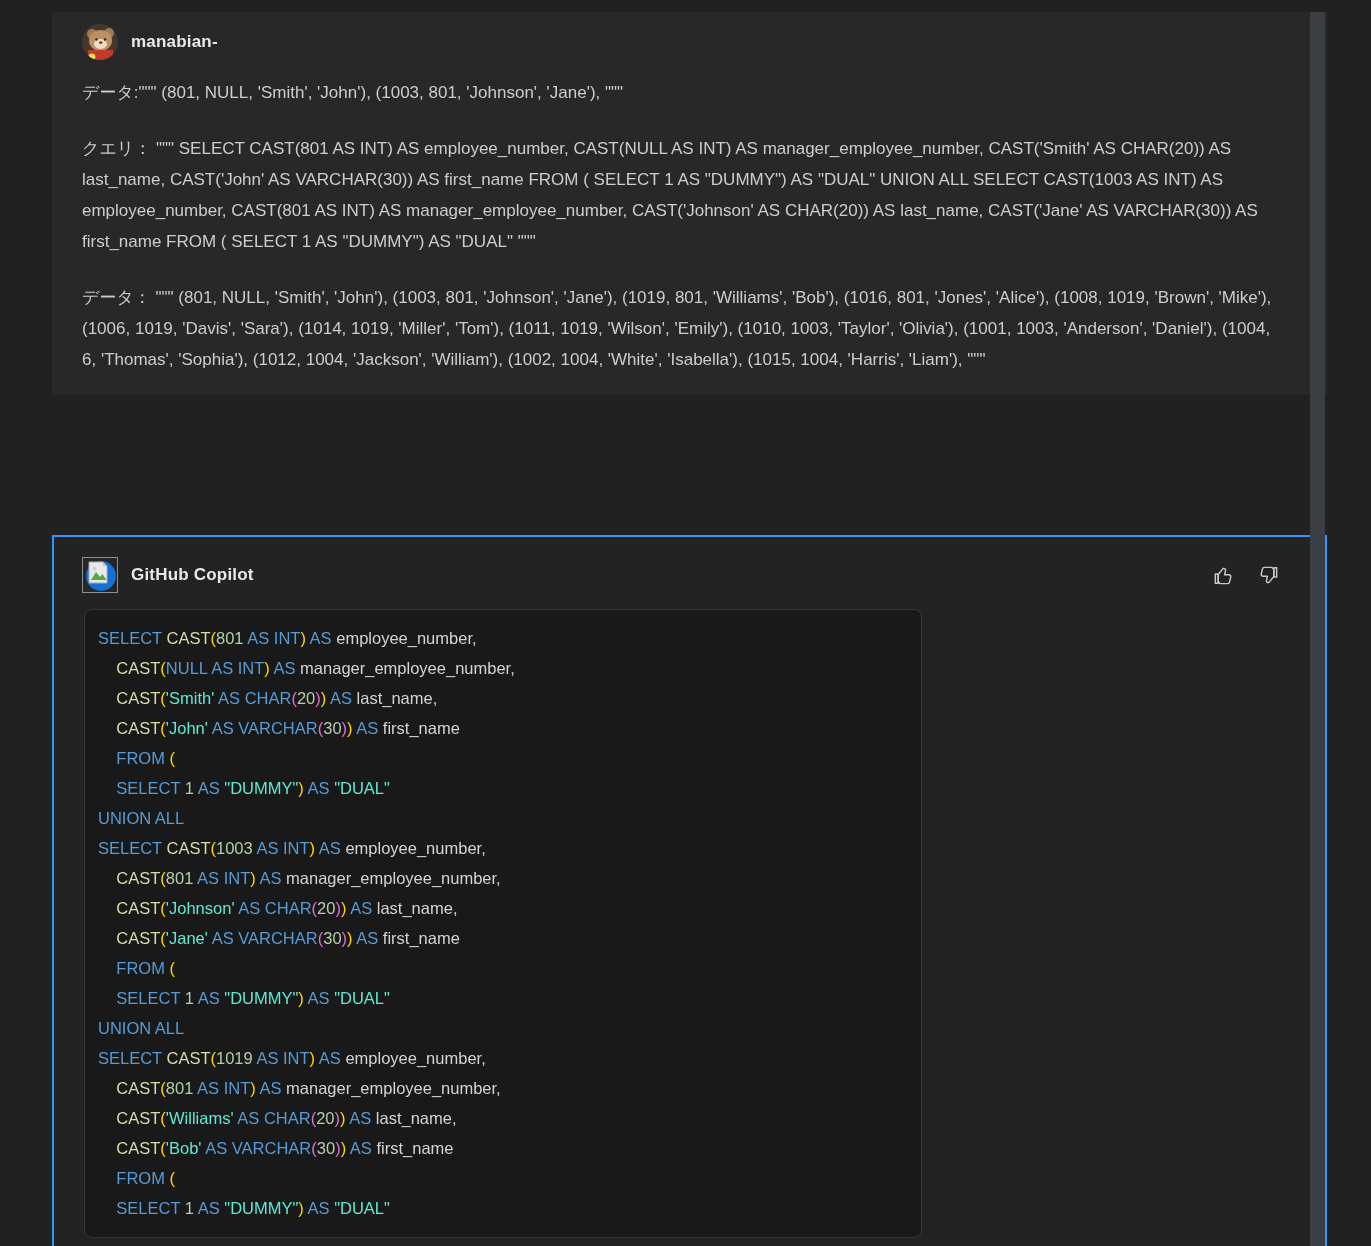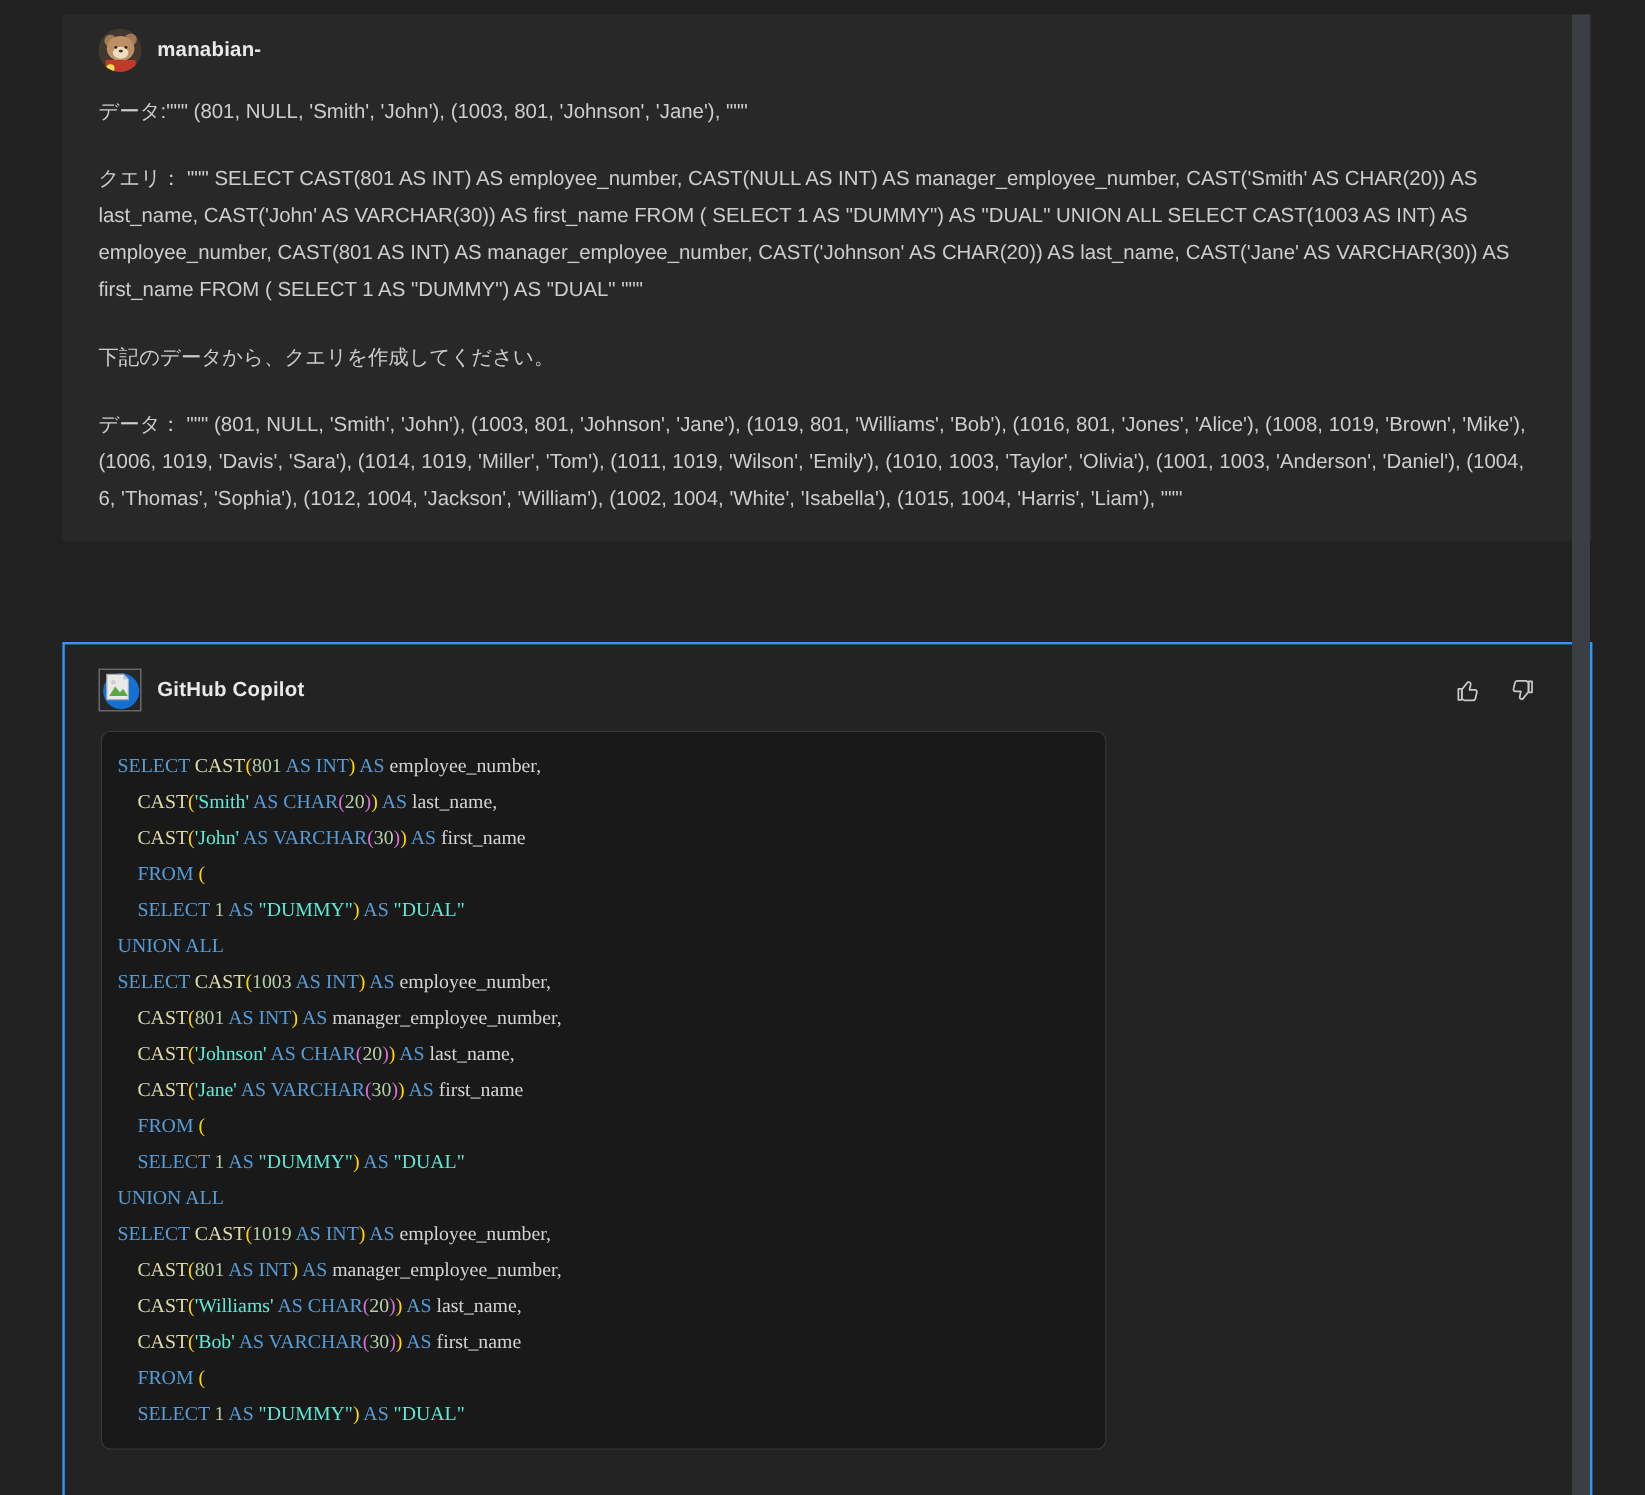--- a/index.html
+++ b/index.html
@@ -49,21 +49,21 @@
   .code-block {
     margin: 16px 0 0 2px;
     width: 838px;
     box-sizing: border-box;
     background: #191919;
     border: 1px solid #363636;
     border-radius: 8px;
     padding: 13px 16px 14px 13px;
   }
   .code-line {
-    font-family: Liberation Serif, serif;
+    font-family: Liberation Sans, sans-serif;
     font-size: 16.5px;
     line-height: 30px;
     white-space: pre;
     color: #d4d4d4;
   }
   
   .tk-k  { color: #569cd6; }  
   .tk-f  { color: #dcdcaa; }  
   .tk-n  { color: #b5cea8; }  
   .tk-s  { color: #5eead4; }  
@@ -103,21 +103,20 @@
             <ellipse cx="18.7" cy="18.6" rx="1.8" ry="1.2" fill="#47301c"></ellipse>
             <rect x="6" y="26" width="25" height="11" fill="#c03a2c"></rect>
             <circle cx="10" cy="33" r="3.4" fill="#f4e24f"></circle>
           </g>
         </svg>
       </span>
       <span class="author">manabian-</span>
     </div>
     <p>データ:""" (801, NULL, 'Smith', 'John'), (1003, 801, 'Johnson', 'Jane'), """</p>
     <p>クエリ： """ SELECT CAST(801 AS INT) AS employee_number, CAST(NULL AS INT) AS manager_employee_number, CAST('Smith' AS CHAR(20)) AS last_name, CAST('John' AS VARCHAR(30)) AS first_name FROM ( SELECT 1 AS "DUMMY") AS "DUAL" UNION ALL SELECT CAST(1003 AS INT) AS employee_number, CAST(801 AS INT) AS manager_employee_number, CAST('Johnson' AS CHAR(20)) AS last_name, CAST('Jane' AS VARCHAR(30)) AS first_name FROM ( SELECT 1 AS "DUMMY") AS "DUAL" """</p>
-    <p>下記のデータから、クエリを作成してください。</p>
     <p>データ： """ (801, NULL, 'Smith', 'John'), (1003, 801, 'Johnson', 'Jane'), (1019, 801, 'Williams', 'Bob'), (1016, 801, 'Jones', 'Alice'), (1008, 1019, 'Brown', 'Mike'), (1006, 1019, 'Davis', 'Sara'), (1014, 1019, 'Miller', 'Tom'), (1011, 1019, 'Wilson', 'Emily'), (1010, 1003, 'Taylor', 'Olivia'), (1001, 1003, 'Anderson', 'Daniel'), (1004, 6, 'Thomas', 'Sophia'), (1012, 1004, 'Jackson', 'William'), (1002, 1004, 'White', 'Isabella'), (1015, 1004, 'Harris', 'Liam'), """</p>
   </div>
 
   <div class="message copilot">
     <div class="msg-header">
       <span class="avatar">
         <svg width="36" height="36" viewBox="0 0 36 36">
           <rect x="0.5" y="0.5" width="35" height="35" fill="#262626" stroke="#8f8f8f"></rect>
           <circle cx="19" cy="19" r="15" fill="#1271d3"></circle>
           <g>
@@ -140,20 +139,21 @@
           <svg width="23" height="23" viewBox="0 0 24 24" fill="none" stroke="#c9c9c9" stroke-width="1.5" stroke-linejoin="round" transform="rotate(180)">
             <path d="M4.5 10.5 h3 v9.5 h-3 z"></path>
             <path d="M7.5 19 l2.2 1.5 h7.6 c1 0 1.8-.7 2-1.6 l1.3-5.4 c.3-1.1-.6-2.2-1.8-2.2 h-4.6 l1-4.6 c.2-1.1-.6-2.1-1.7-2.1 h-.8 l-5.2 6.4 z"></path>
           </svg>
         </button>
       </span>
     </div>
 
     <div class="code-block">
         <div class="code-line"><span class="tk-k">SELECT</span><span class="tk-p"> </span><span class="tk-f">CAST</span><span class="tk-b1">(</span><span class="tk-n">801</span><span class="tk-p"> </span><span class="tk-k">AS</span><span class="tk-p"> </span><span class="tk-k">INT</span><span class="tk-b1">)</span><span class="tk-p"> </span><span class="tk-k">AS</span><span class="tk-p"> employee_number,</span></div>
+        <div class="code-line"><span class="tk-p">    </span><span class="tk-f">CAST</span><span class="tk-b1">(</span><span class="tk-k">NULL</span><span class="tk-p"> </span><span class="tk-k">AS</span><span class="tk-p"> </span><span class="tk-k">INT</span><span class="tk-b1">)</span><span class="tk-p"> </span><span class="tk-k">AS</span><span class="tk-p"> manager_employee_number,</span></div>
         <div class="code-line"><span class="tk-p">    </span><span class="tk-f">CAST</span><span class="tk-b1">(</span><span class="tk-s">'Smith'</span><span class="tk-p"> </span><span class="tk-k">AS</span><span class="tk-p"> </span><span class="tk-k">CHAR</span><span class="tk-b2">(</span><span class="tk-n">20</span><span class="tk-b2">)</span><span class="tk-b1">)</span><span class="tk-p"> </span><span class="tk-k">AS</span><span class="tk-p"> last_name,</span></div>
         <div class="code-line"><span class="tk-p">    </span><span class="tk-f">CAST</span><span class="tk-b1">(</span><span class="tk-s">'John'</span><span class="tk-p"> </span><span class="tk-k">AS</span><span class="tk-p"> </span><span class="tk-k">VARCHAR</span><span class="tk-b2">(</span><span class="tk-n">30</span><span class="tk-b2">)</span><span class="tk-b1">)</span><span class="tk-p"> </span><span class="tk-k">AS</span><span class="tk-p"> first_name</span></div>
         <div class="code-line"><span class="tk-p">    </span><span class="tk-k">FROM</span><span class="tk-p"> </span><span class="tk-b1">(</span></div>
         <div class="code-line"><span class="tk-p">    </span><span class="tk-k">SELECT</span><span class="tk-p"> </span><span class="tk-n">1</span><span class="tk-p"> </span><span class="tk-k">AS</span><span class="tk-p"> </span><span class="tk-s">"DUMMY"</span><span class="tk-b1">)</span><span class="tk-p"> </span><span class="tk-k">AS</span><span class="tk-p"> </span><span class="tk-s">"DUAL"</span></div>
         <div class="code-line"><span class="tk-k">UNION</span><span class="tk-p"> </span><span class="tk-k">ALL</span></div>
         <div class="code-line"><span class="tk-k">SELECT</span><span class="tk-p"> </span><span class="tk-f">CAST</span><span class="tk-b1">(</span><span class="tk-n">1003</span><span class="tk-p"> </span><span class="tk-k">AS</span><span class="tk-p"> </span><span class="tk-k">INT</span><span class="tk-b1">)</span><span class="tk-p"> </span><span class="tk-k">AS</span><span class="tk-p"> employee_number,</span></div>
         <div class="code-line"><span class="tk-p">    </span><span class="tk-f">CAST</span><span class="tk-b1">(</span><span class="tk-n">801</span><span class="tk-p"> </span><span class="tk-k">AS</span><span class="tk-p"> </span><span class="tk-k">INT</span><span class="tk-b1">)</span><span class="tk-p"> </span><span class="tk-k">AS</span><span class="tk-p"> manager_employee_number,</span></div>
         <div class="code-line"><span class="tk-p">    </span><span class="tk-f">CAST</span><span class="tk-b1">(</span><span class="tk-s">'Johnson'</span><span class="tk-p"> </span><span class="tk-k">AS</span><span class="tk-p"> </span><span class="tk-k">CHAR</span><span class="tk-b2">(</span><span class="tk-n">20</span><span class="tk-b2">)</span><span class="tk-b1">)</span><span class="tk-p"> </span><span class="tk-k">AS</span><span class="tk-p"> last_name,</span></div>
         <div class="code-line"><span class="tk-p">    </span><span class="tk-f">CAST</span><span class="tk-b1">(</span><span class="tk-s">'Jane'</span><span class="tk-p"> </span><span class="tk-k">AS</span><span class="tk-p"> </span><span class="tk-k">VARCHAR</span><span class="tk-b2">(</span><span class="tk-n">30</span><span class="tk-b2">)</span><span class="tk-b1">)</span><span class="tk-p"> </span><span class="tk-k">AS</span><span class="tk-p"> first_name</span></div>
         <div class="code-line"><span class="tk-p">    </span><span class="tk-k">FROM</span><span class="tk-p"> </span><span class="tk-b1">(</span></div>

